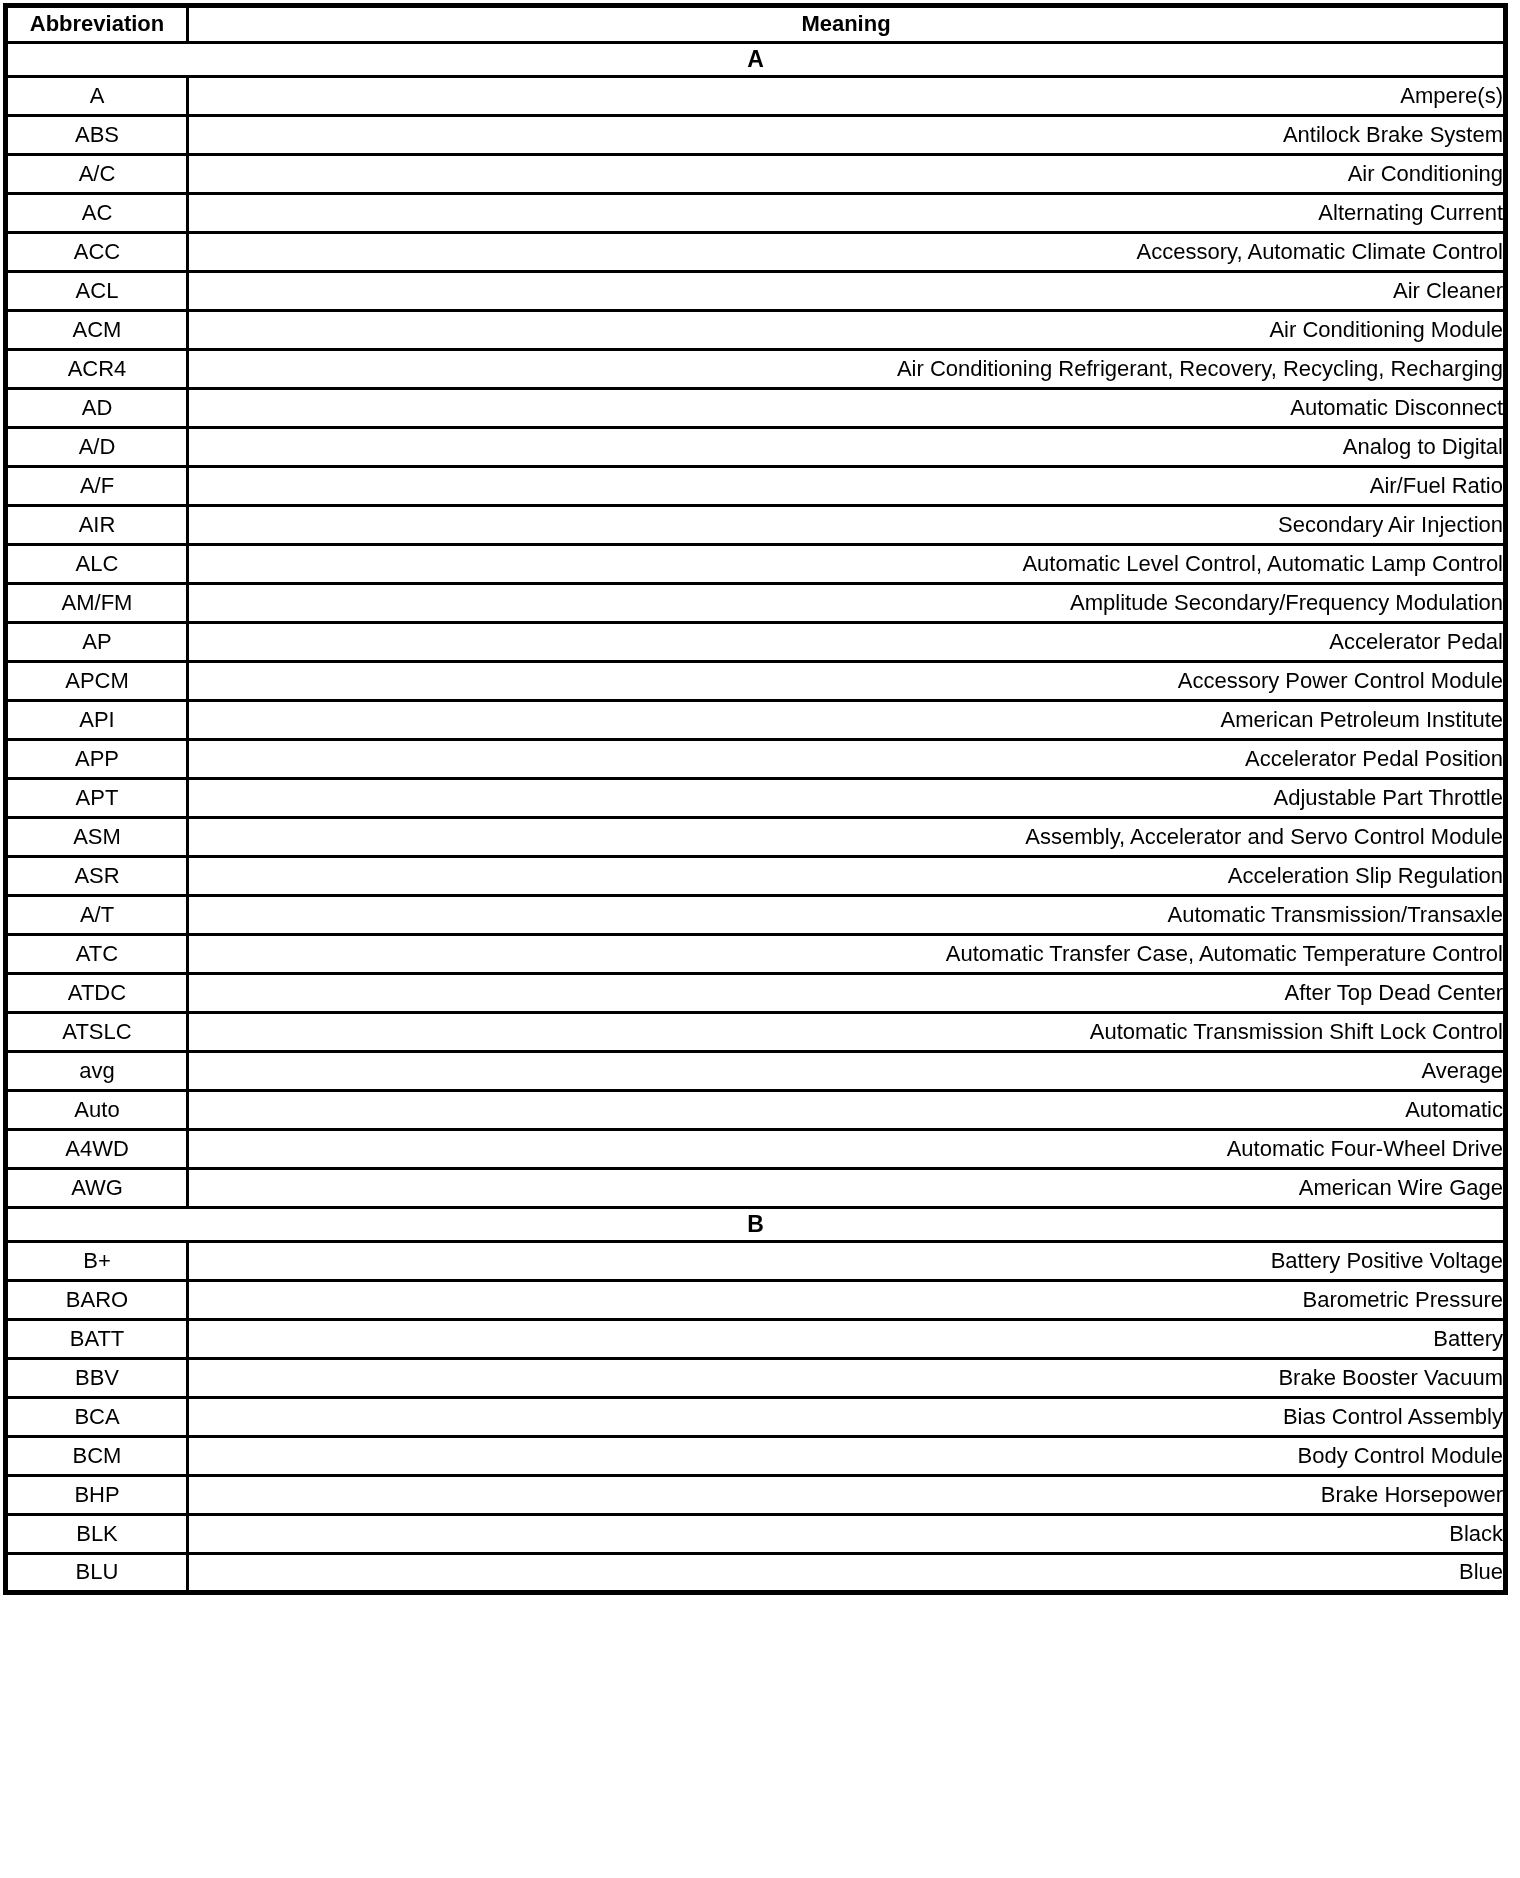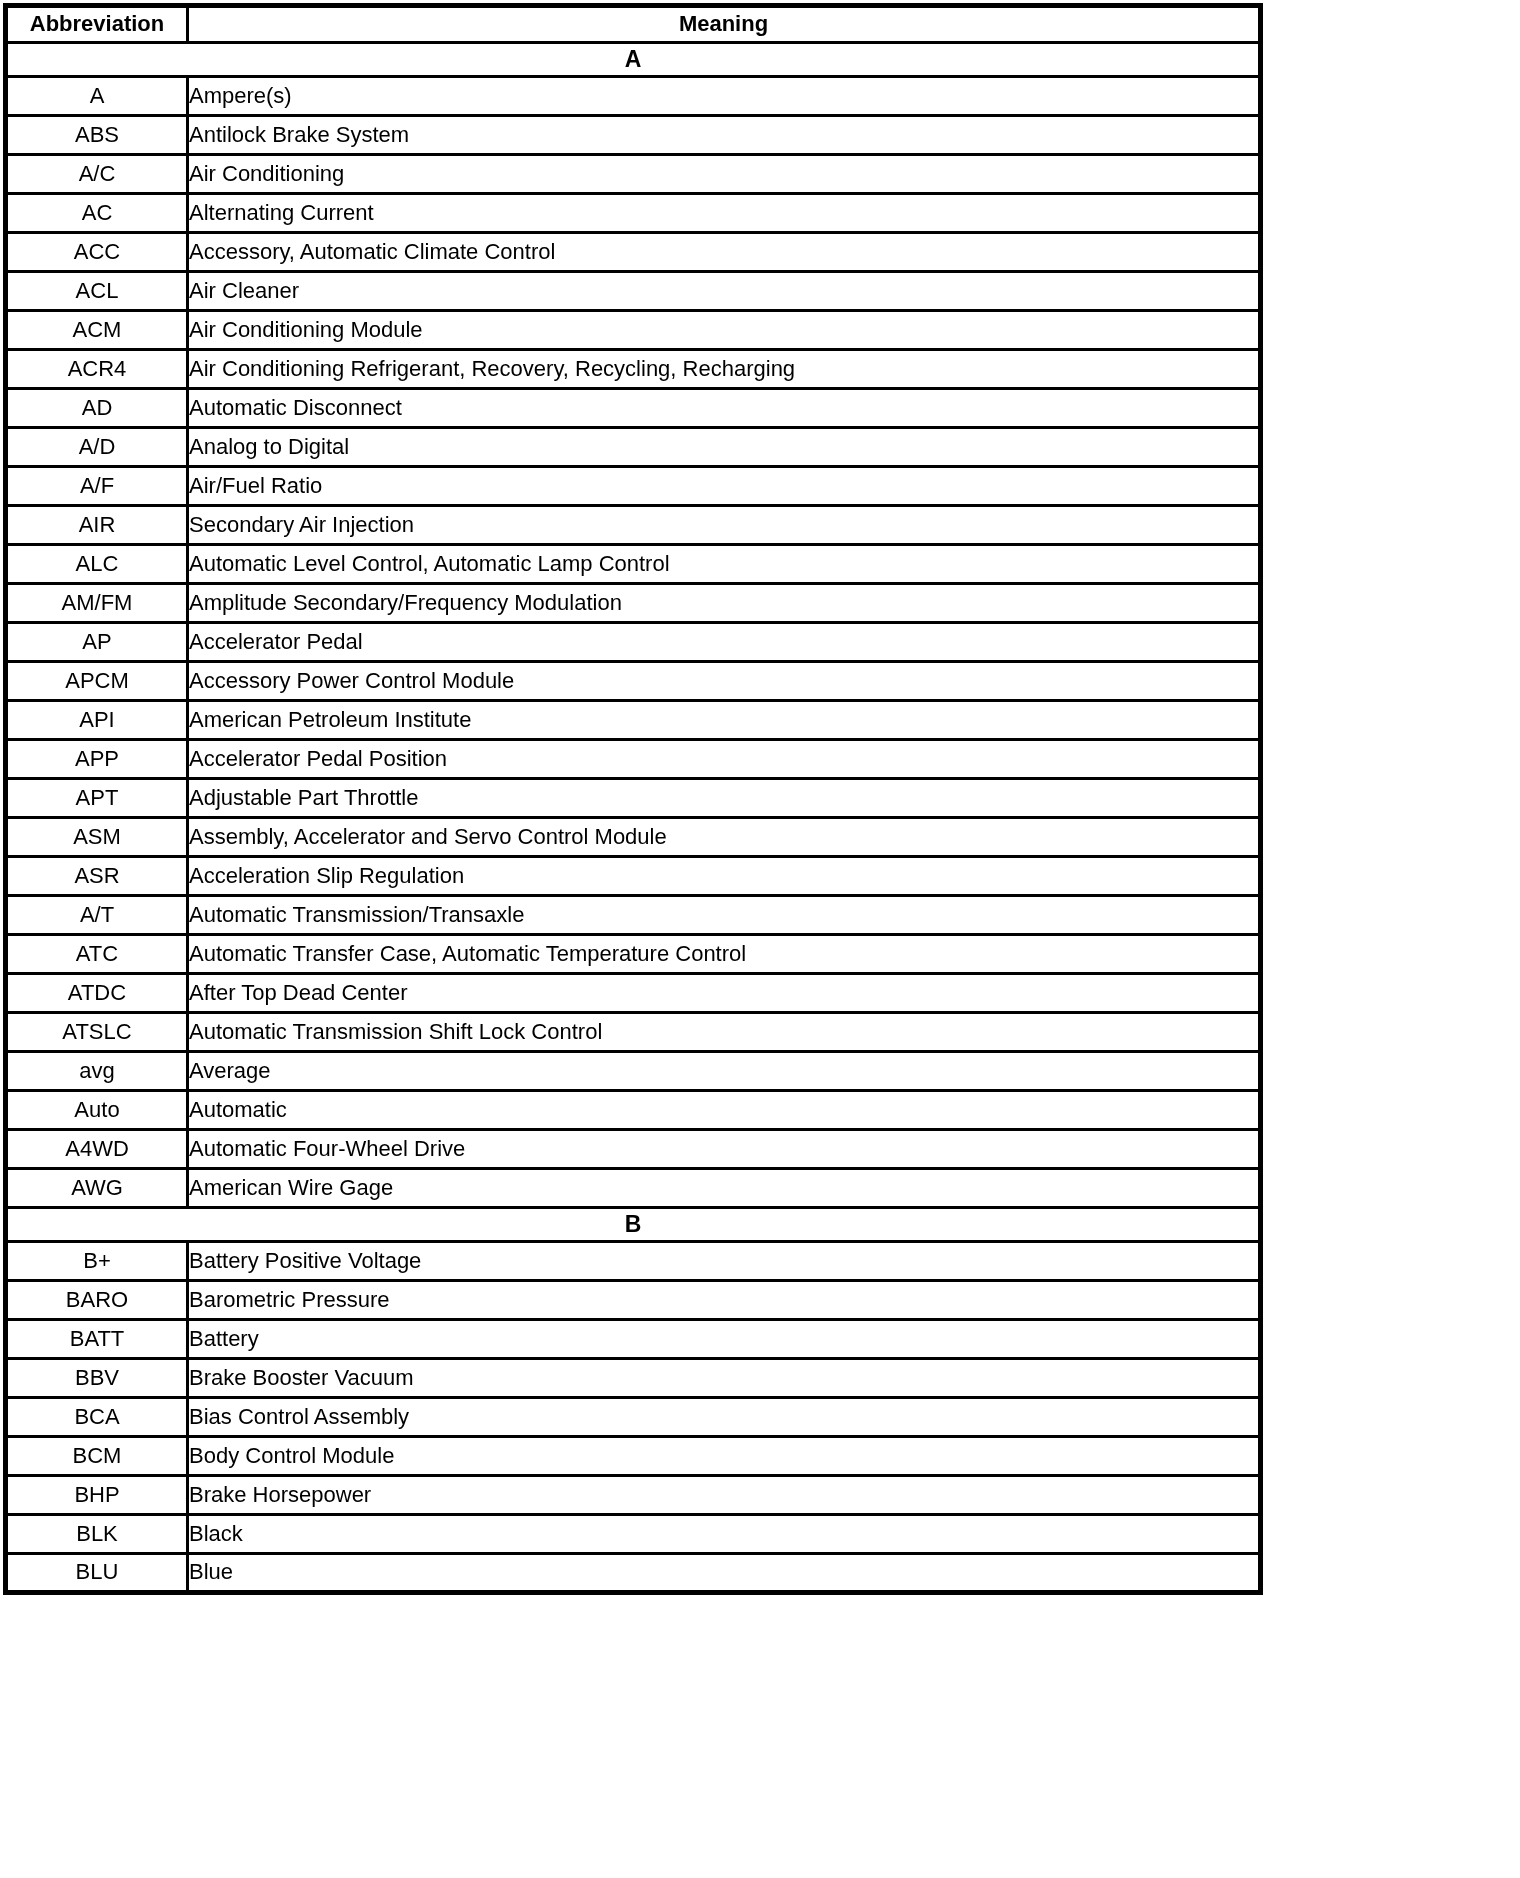--- a/index.html
+++ b/index.html
@@ -15,21 +15,21 @@
     position: relative;
   }
   .page {
     position: absolute;
     top: 3px;
     left: 3px;
   }
   table.abbr-table {
     border-collapse: collapse;
     table-layout: fixed;
-    width: 1260px;
+    width: 1505px;
     background: #ffffff;
   }
   table.abbr-table col.col-abbr { width: 182px; }
   table.abbr-table th,
   table.abbr-table td {
     border: 3px solid #000000;
     font-size: 22px;
     line-height: 1.1;
     vertical-align: middle;
     padding: 0;
@@ -46,21 +46,21 @@
   }
   tbody tr { height: 39px; }
   tbody tr.section-row { height: 34px; }
   tbody tr.section-row td {
     font-weight: bold;
     font-size: 23px;
     text-align: center;
   }
   td.abbr { text-align: center; }
   td.meaning {
-    text-align: left;
+    text-align: right;
     padding-left: 9px;
   }
 </style>
 </head>
 <body>
 
 <div class="page">
   <table class="abbr-table">
     <colgroup>
       <col class="col-abbr">

